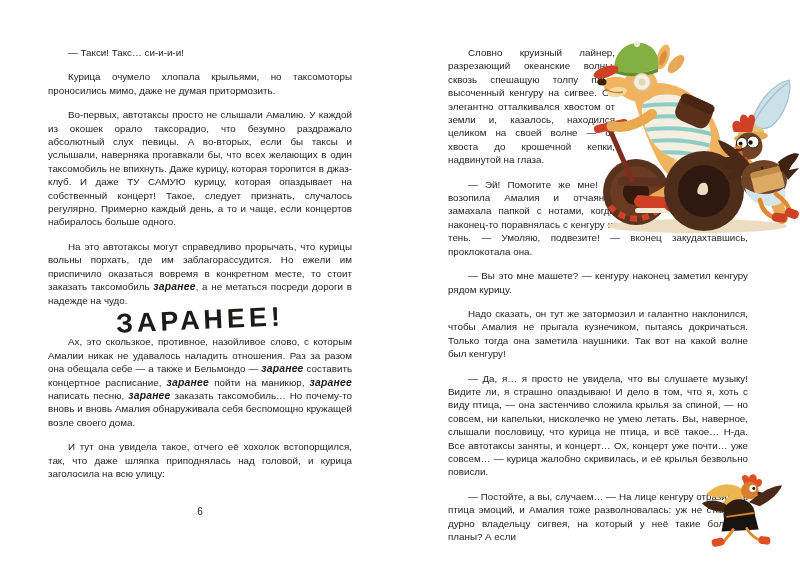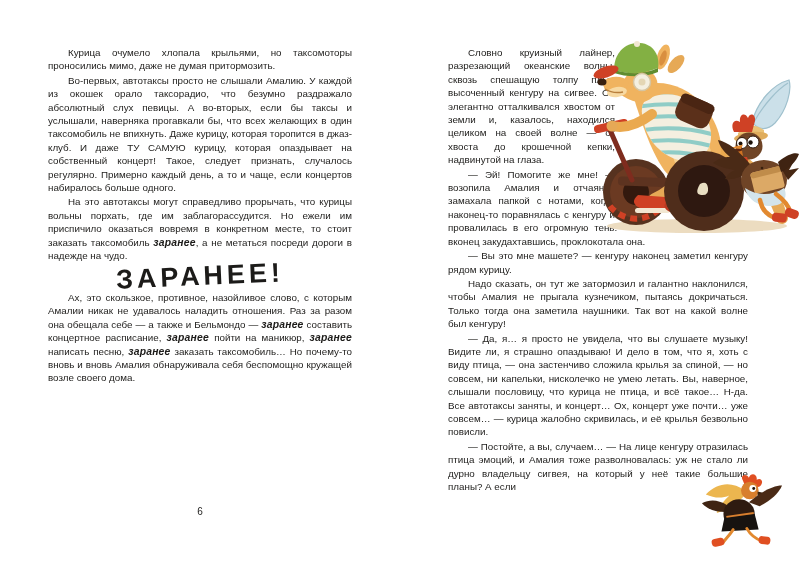--- a/index.html
+++ b/index.html
@@ -16,21 +16,21 @@
     font-size:9.8px;
     line-height:13.4px;
     text-align:justify;
     hyphens:auto;
     -webkit-hyphens:auto;
     color:#1d1c1a;
   }
   .col-left{left:48px;top:46px;width:304px;}
   .col-right{left:448px;top:46px;width:300px;}
   .para{margin:0;text-indent:20px;}
-  .para+.para{margin-top:1px;}
+  .para+.para{margin-top:11px;}
   .hand{
     font-weight:bold;font-style:italic;
     font-size:1.06em;letter-spacing:.2px;
   }
   .zaranee{
     text-indent:0;
     text-align:center;
     font-weight:bold;
     font-size:27px;
     letter-spacing:4px;
@@ -53,25 +53,27 @@
   .illu-small{
     position:absolute;left:698px;top:472px;width:88px;height:80px;
   }
 </style>
 </head>
 <body>
 
 <div class="spread">
 
   <div class="textcol col-left">
+    <p class="para"><span>— Такси! Такс… си-и-и-и!</span></p>
     <p class="para"><span>Курица очумело хлопала крыльями, но таксомоторы проносились мимо, даже не думая притормозить.</span></p>
     <p class="para"><span>Во-первых, автотаксы просто не слышали Амалию. У каждой из окошек орало таксорадио, что безумно раздражало абсолютный слух певицы. А во-вторых, если бы таксы и услышали, наверняка прогавкали бы, что всех желающих в один таксомобиль не впихнуть. Даже курицу, которая торопится в джаз-клуб. И даже ТУ САМУЮ курицу, которая опаздывает на собственный концерт! Такое, следует признать, случалось регулярно. Примерно каждый день, а то и чаще, если концертов набиралось больше одного.</span></p>
     <p class="para"><span>На это автотаксы могут справедливо прорычать, что курицы вольны порхать, где им заблагорассудится. Но ежели им приспичило оказаться вовремя в конкретном месте, то стоит заказать таксомобиль </span><span class="hand">заранее</span><span>, а не метаться посреди дороги в надежде на чудо.</span></p>
     <div class="zaranee">ЗАРАНЕЕ!</div>
     <p class="para"><span>Ах, это скользкое, противное, назойливое слово, с которым Амалии никак не удавалось наладить отношения. Раз за разом она обещала себе — а также и Бельмондо — </span><span class="hand">заранее</span><span> составить концертное расписание, </span><span class="hand">заранее</span><span> пойти на маникюр, </span><span class="hand">заранее</span><span> написать песню, </span><span class="hand">заранее</span><span> заказать таксомобиль… Но почему-то вновь и вновь Амалия обнаруживала себя беспомощно кружащей возле своего дома.</span></p>
+    <p class="para"><span>И тут она увидела такое, отчего её хохолок встопорщился, так, что даже шляпка приподнялась над головой, и курица заголосила на всю улицу:</span></p>
   </div>
 
   <div class="pagenum">6</div>
 
   <div class="textcol col-right">
     <div class="illu-spacer"></div>
     <p class="para"><span>Словно круизный лайнер, разрезающий океанские волны, сквозь спешащую толпу плыл высоченный кенгуру на сигвее. Он элегантно отталкивался хвостом от земли и, казалось, находился целиком на своей волне — от хвоста до крошечной кепки, надвинутой на глаза.</span></p>
     <p class="para"><span>— Эй! Помогите же мне! — возопила Амалия и отчаянно замахала папкой с нотами, когда наконец-то поравнялась с кенгуру и провалилась в его огромную тень. — Умоляю, подвезите! — вконец закудахтавшись, проклокотала она.</span></p>
     <p class="para"><span>— Вы это мне машете? — кенгуру наконец заметил кенгуру рядом курицу.</span></p>
     <p class="para"><span>Надо сказать, он тут же затормозил и галантно наклонился, чтобы Амалия не прыгала кузнечиком, пытаясь докричаться. Только тогда она заметила наушники. Так вот на какой волне был кенгуру!</span></p>

